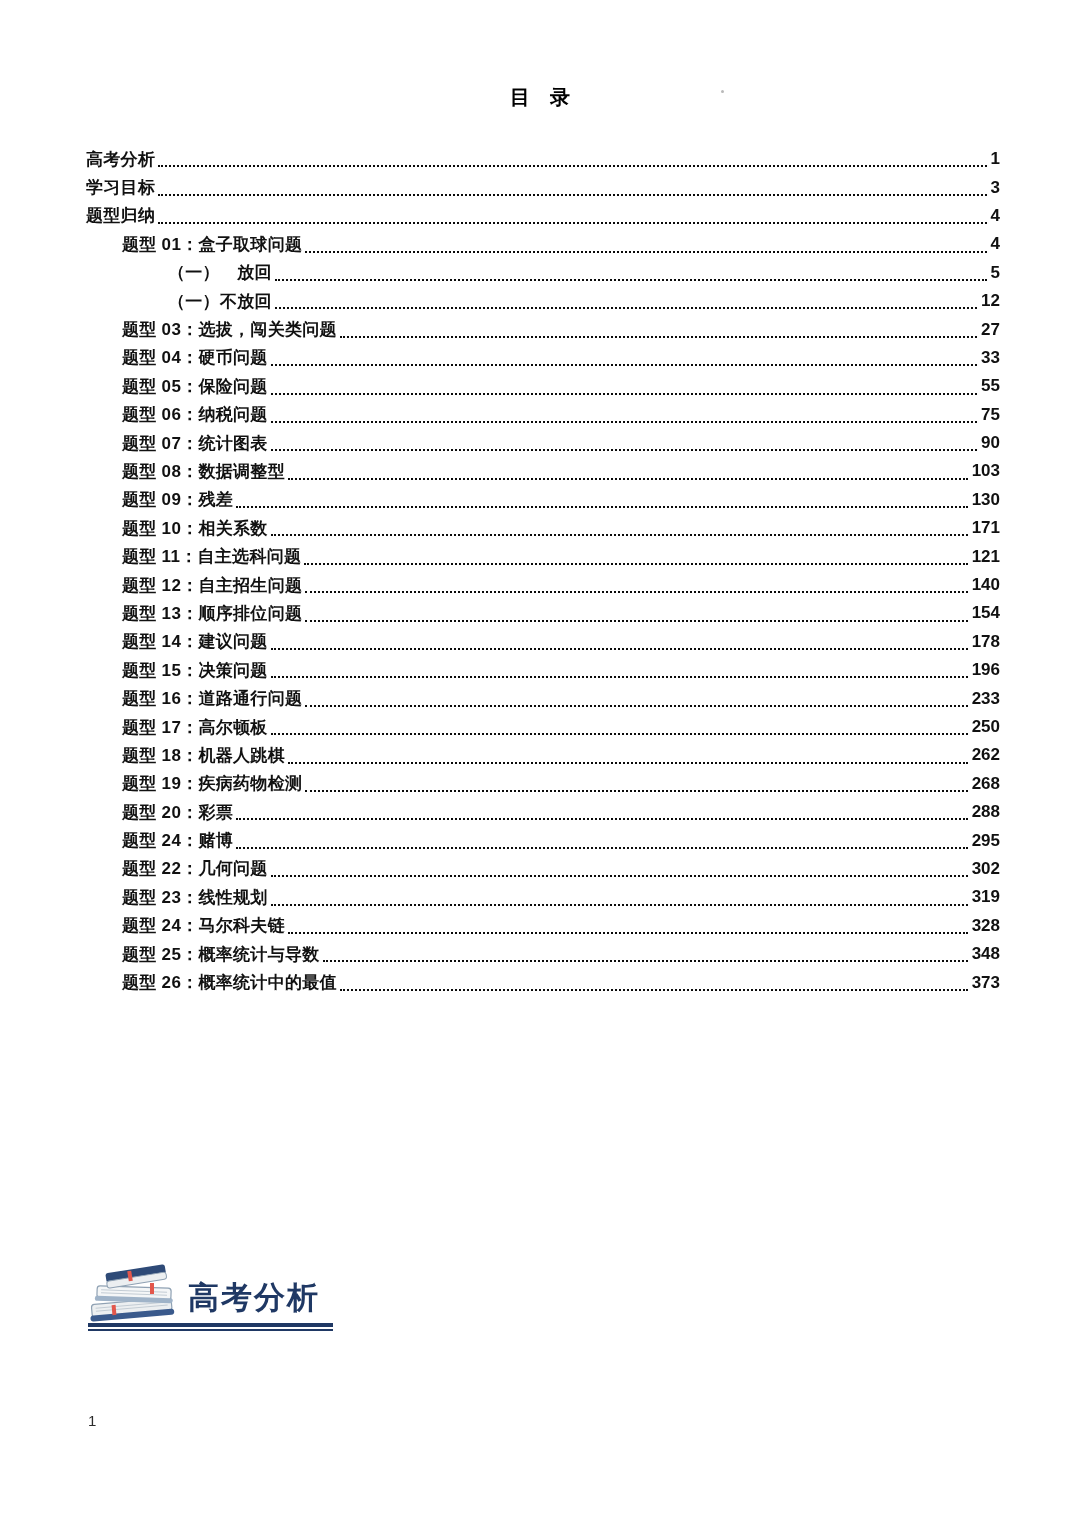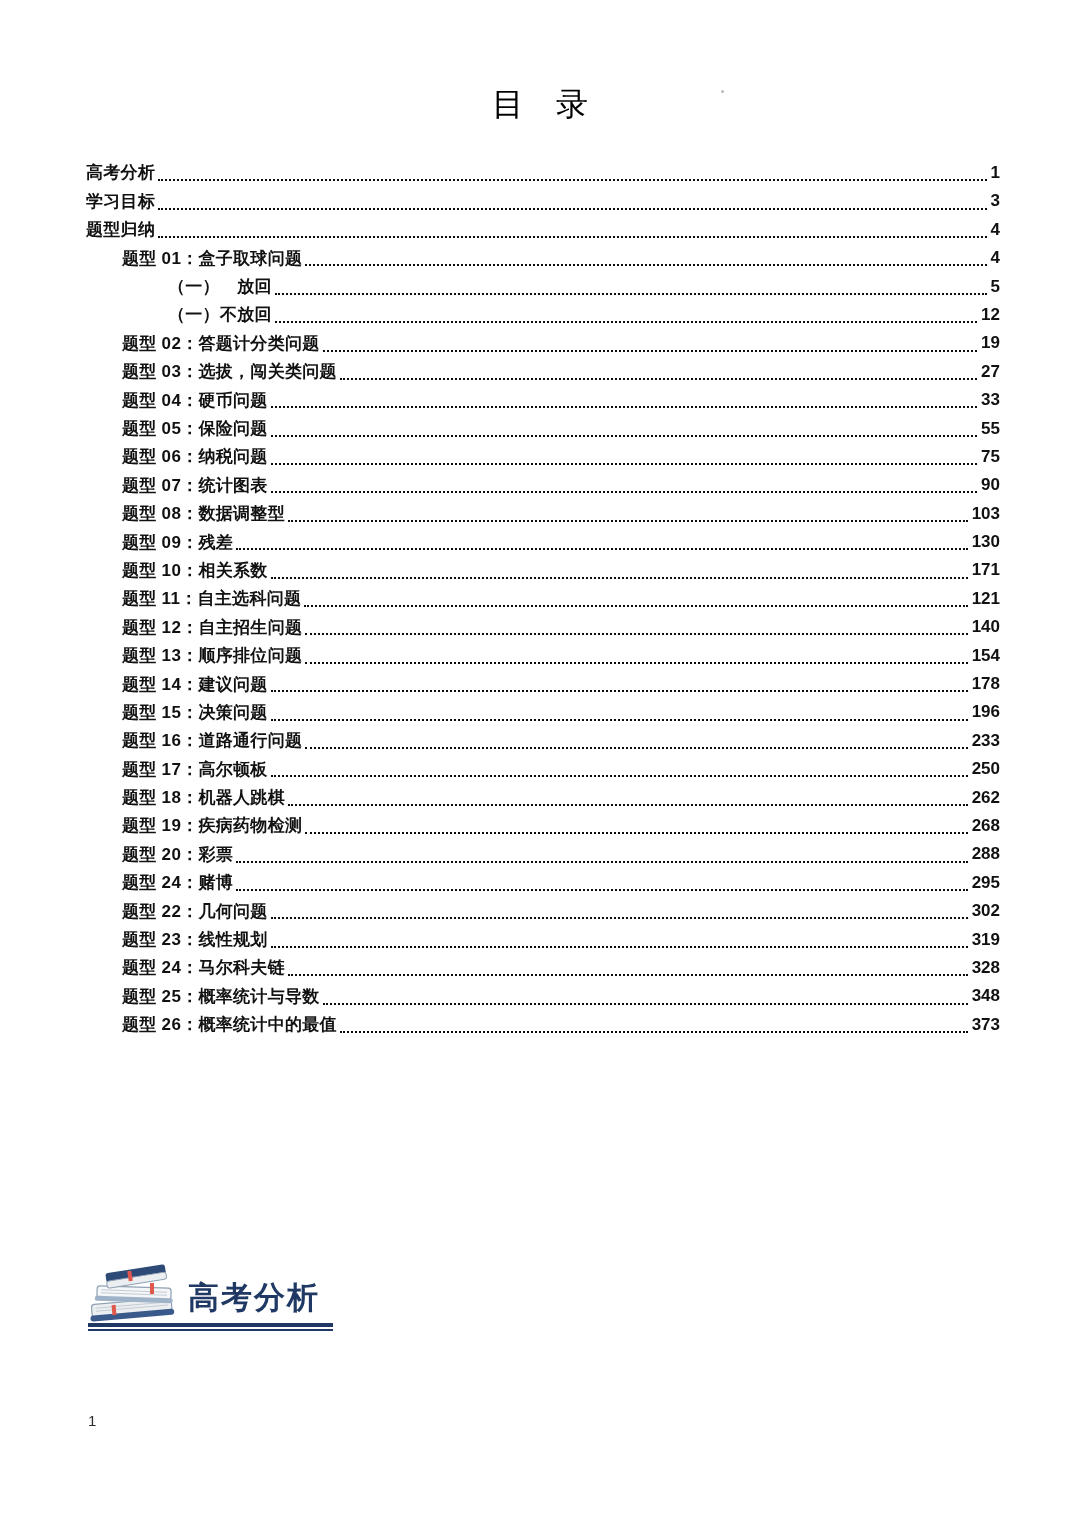--- a/index.html
+++ b/index.html
@@ -31,23 +31,23 @@
     line-height: 1.25;
     font-weight: 900;
     letter-spacing: 1px;
     color: #000000;
   }
 
   
   .toc-heading {
     margin-top: 86px;
     text-align: center;
-    font-size: 32px;
+    font-size: 20px;
     line-height: 1.15;
-    font-weight: 400;
+    font-weight: 700;
     color: #000000;
   }
 
   
   .toc {
     margin-top: 36px;
     margin-left: 86px;
     margin-right: 80px;
   }
   .toc-row {
@@ -149,25 +149,20 @@
         <span class="toc-leader"></span>
         <span class="toc-page">5</span>
       </div>
 
       <div class="toc-row indent-2">
         <span class="toc-label">（一）不放回</span>
         <span class="toc-leader"></span>
         <span class="toc-page">12</span>
       </div>
 
-      <div class="toc-row indent-1">
-        <span class="toc-label">题型 02：答题计分类问题</span>
-        <span class="toc-leader"></span>
-        <span class="toc-page">19</span>
-      </div>
 
       <div class="toc-row indent-1">
         <span class="toc-label">题型 03：选拔，闯关类问题</span>
         <span class="toc-leader"></span>
         <span class="toc-page">27</span>
       </div>
 
       <div class="toc-row indent-1">
         <span class="toc-label">题型 04：硬币问题</span>
         <span class="toc-leader"></span>

